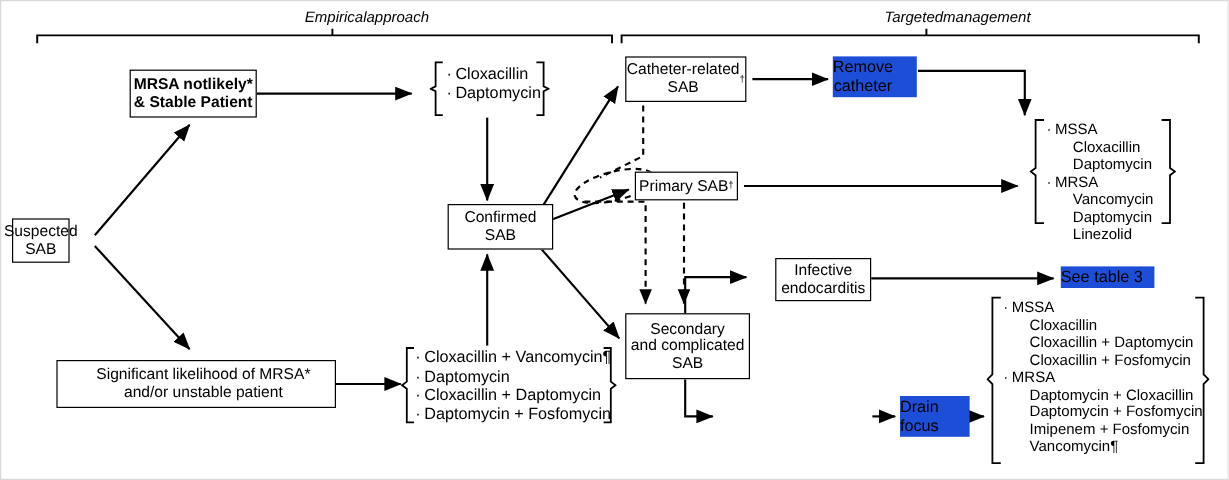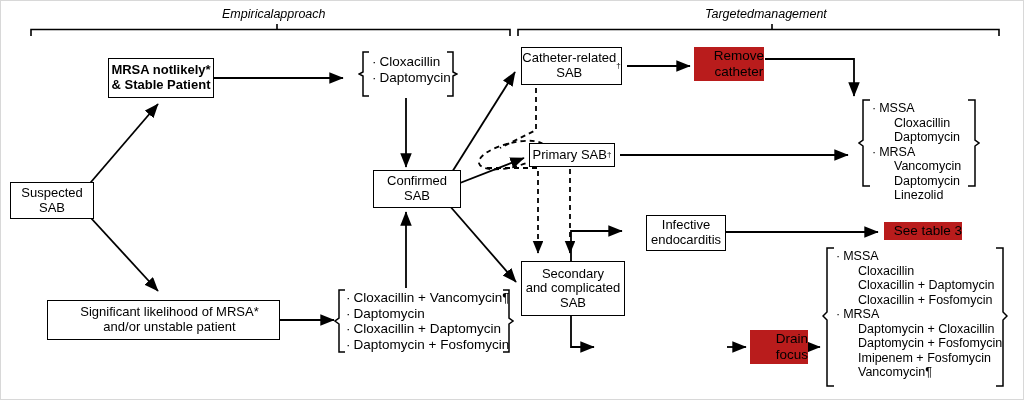--- a/index.html
+++ b/index.html
@@ -1,22 +1,22 @@
 <!DOCTYPE html>
 <html><head>
 <meta charset="utf-8">
 <style>
   html,body{margin:0;padding:0;background:#ffffff;}
   body{width:1024px;height:400px;font-family:"Liberation Sans",sans-serif;color:#000;}
   #root{position:relative;width:1024px;height:400px;overflow:hidden;background:#fff;}
   #svglayer{position:absolute;left:0;top:0;width:1024px;height:400px;}
   .nd{position:absolute;box-sizing:border-box;}
   .box{border:1px solid #000;background:#fff;display:flex;align-items:center;justify-content:center;text-align:center;line-height:1.12;}
-  .plain{background:#b91c1c;display:flex;align-items:center;justify-content:flex-end;text-align:center;line-height:1.15;}
-  .lbl{position:absolute;font-style:italic;font-size:12.5px;white-space:nowrap;}
+  .plain{background:#1d4ed8;display:flex;align-items:center;justify-content:flex-start;text-align:center;line-height:1.15;}
+  .lbl{position:absolute;font-style:italic;font-size:12.5px;white-space:nowrap;margin-left:32px;}
   .lst{position:absolute;line-height:1.16;}
   .lst div{white-space:nowrap;}
   .ind{padding-left:22px;}
   .bul::before{content:"\00B7";margin-right:3px;}
   sup{font-size:8px;vertical-align:super;line-height:0;}
   .frame{position:absolute;left:0;top:0;width:1024px;height:400px;border:1px solid #d8d8d8;box-sizing:border-box;}
 </style>
 </head>
 <body>
 
@@ -86,21 +86,21 @@
 
       <path d="M487,168 L538,168 L538,253" marker-end="url(#ahd)"></path>
 
       <path d="M570,169 L570,253" marker-end="url(#ahd)"></path>
     </g>
   </svg>
 
   <div class="lbl" style="left:222px;top:7px;">Empiricalapproach</div>
   <div class="lbl" style="left:705px;top:7px;">Targetedmanagement</div>
 
-  <div class="nd box" style="left:10px;top:182px;width:84px;height:37px;font-size:13px;justify-content:center;">
+  <div class="nd box" style="left:10px;top:182px;width:48px;height:37px;font-size:13px;justify-content:center;">
     <span style="white-space:pre-line">Suspected
 SAB</span>
   </div>
 
   <div class="nd box" style="left:108px;top:58px;width:106px;height:40px;font-size:13px;font-weight:bold;">
     <span style="white-space:pre-line">MRSA notlikely*
 &amp; Stable Patient</span>
   </div>
 
   <div class="nd box" style="left:47px;top:300px;width:233px;height:40px;font-size:13px;padding-left:12px;">

